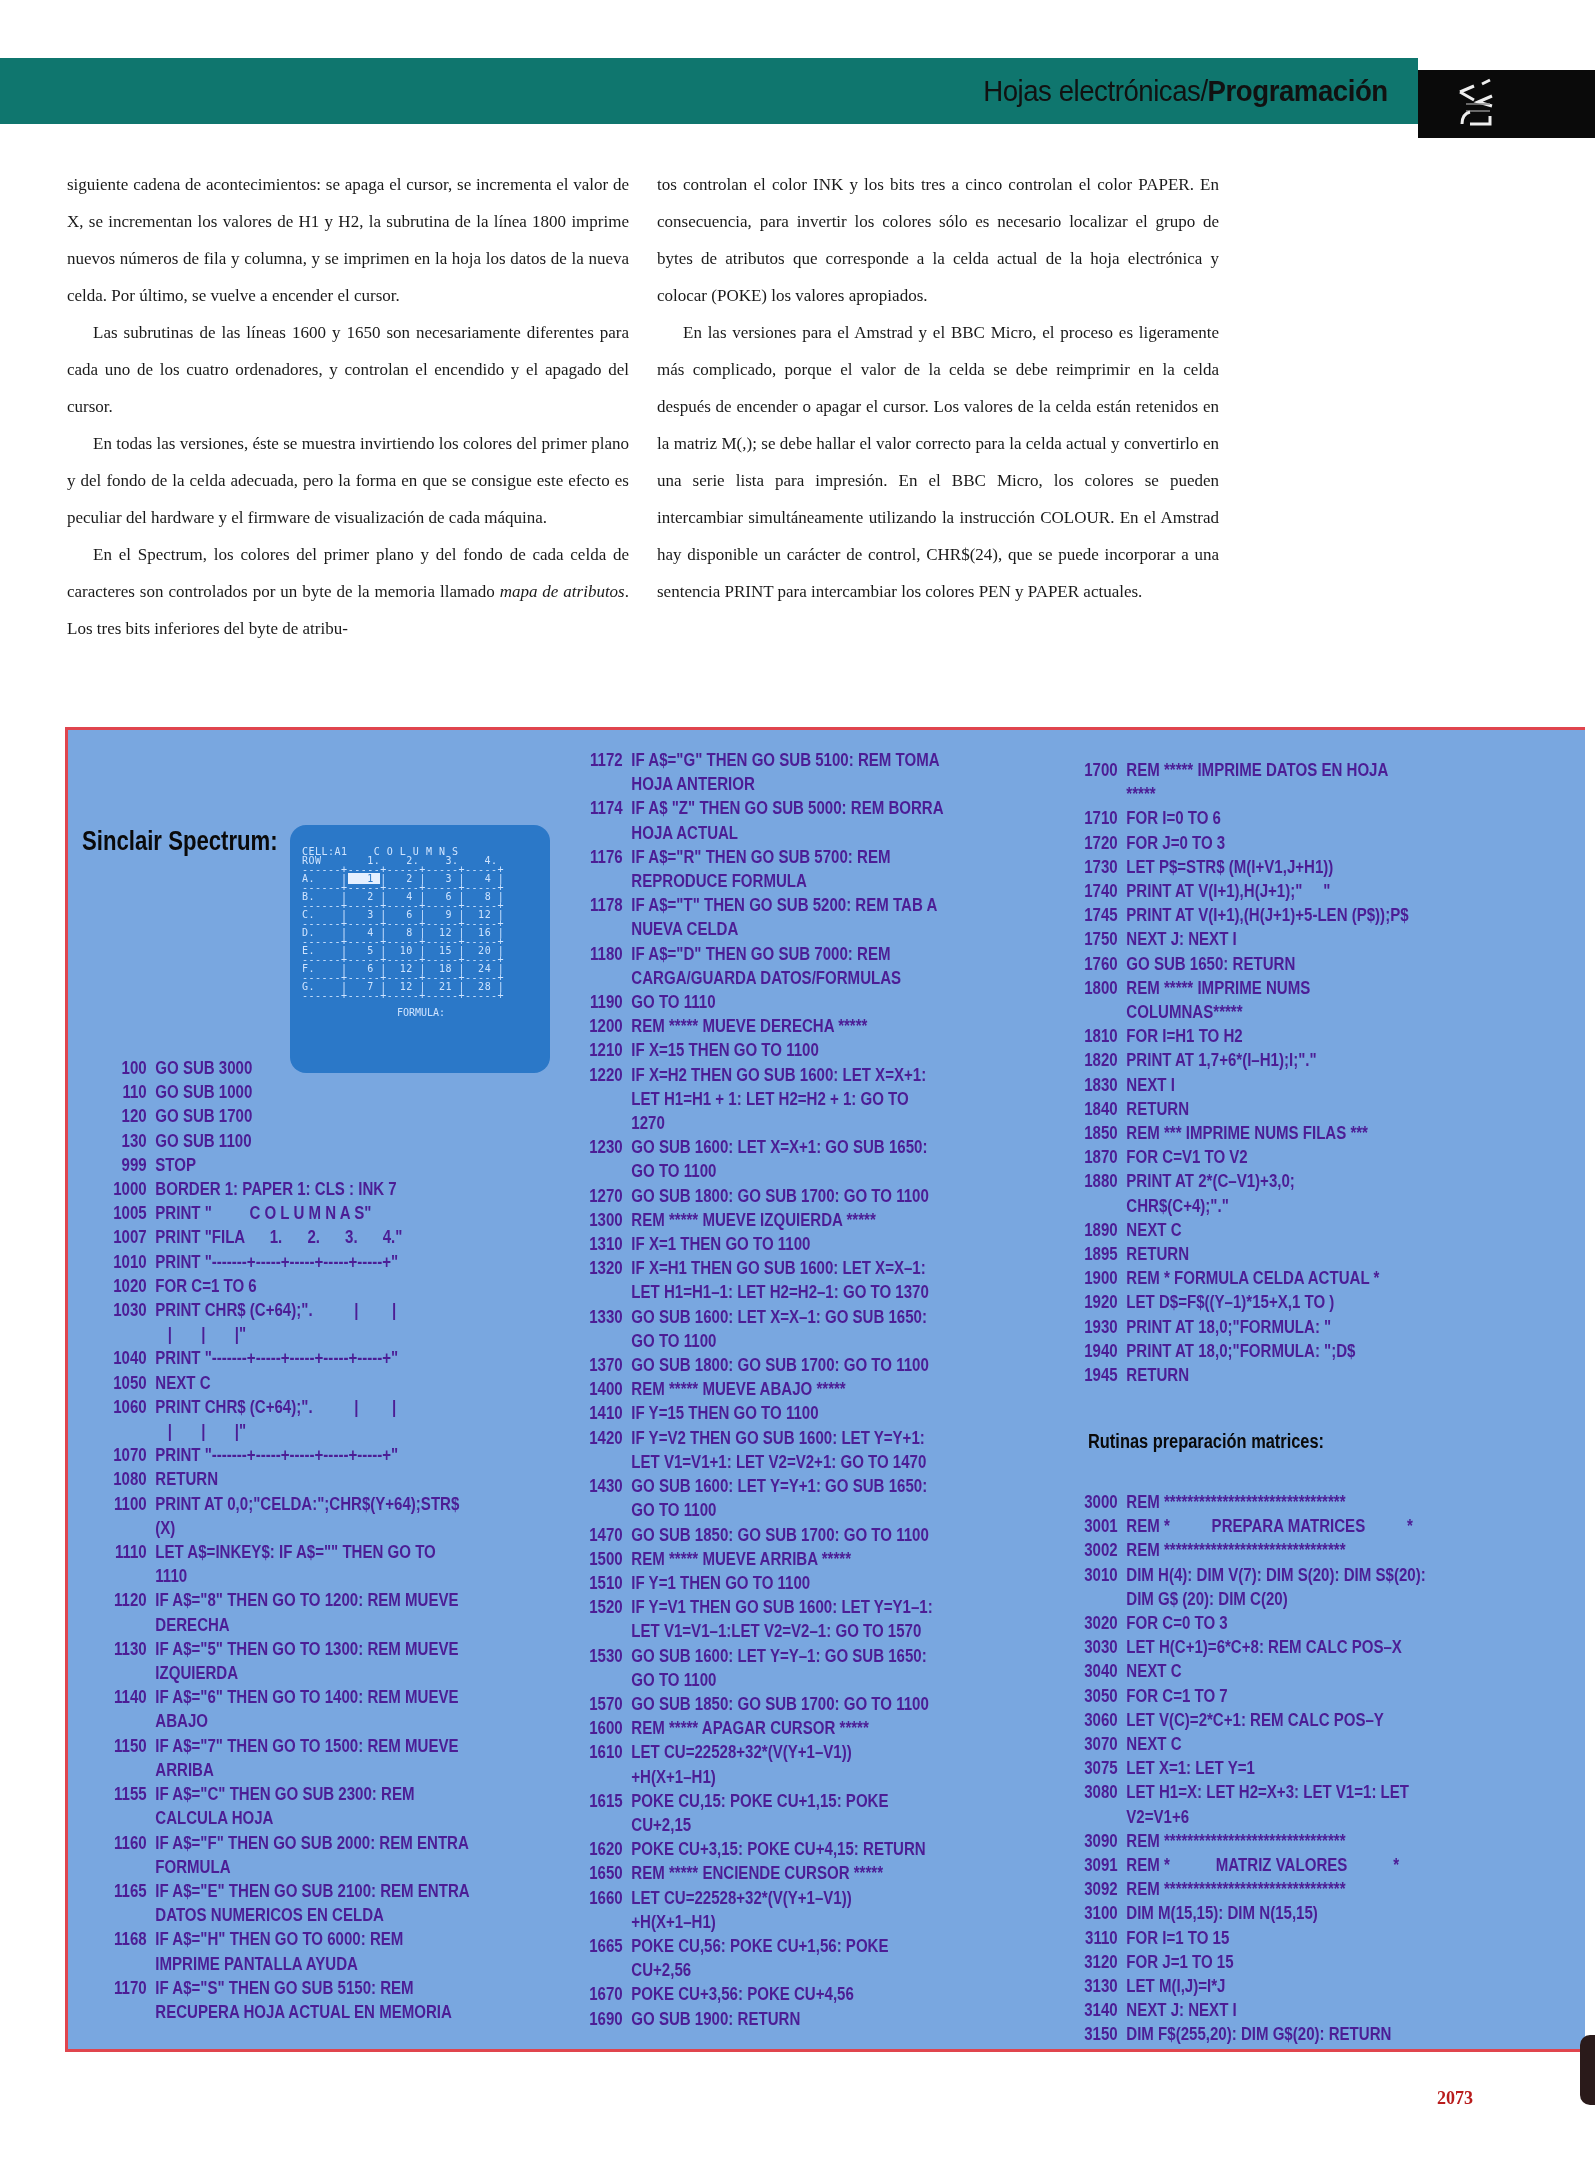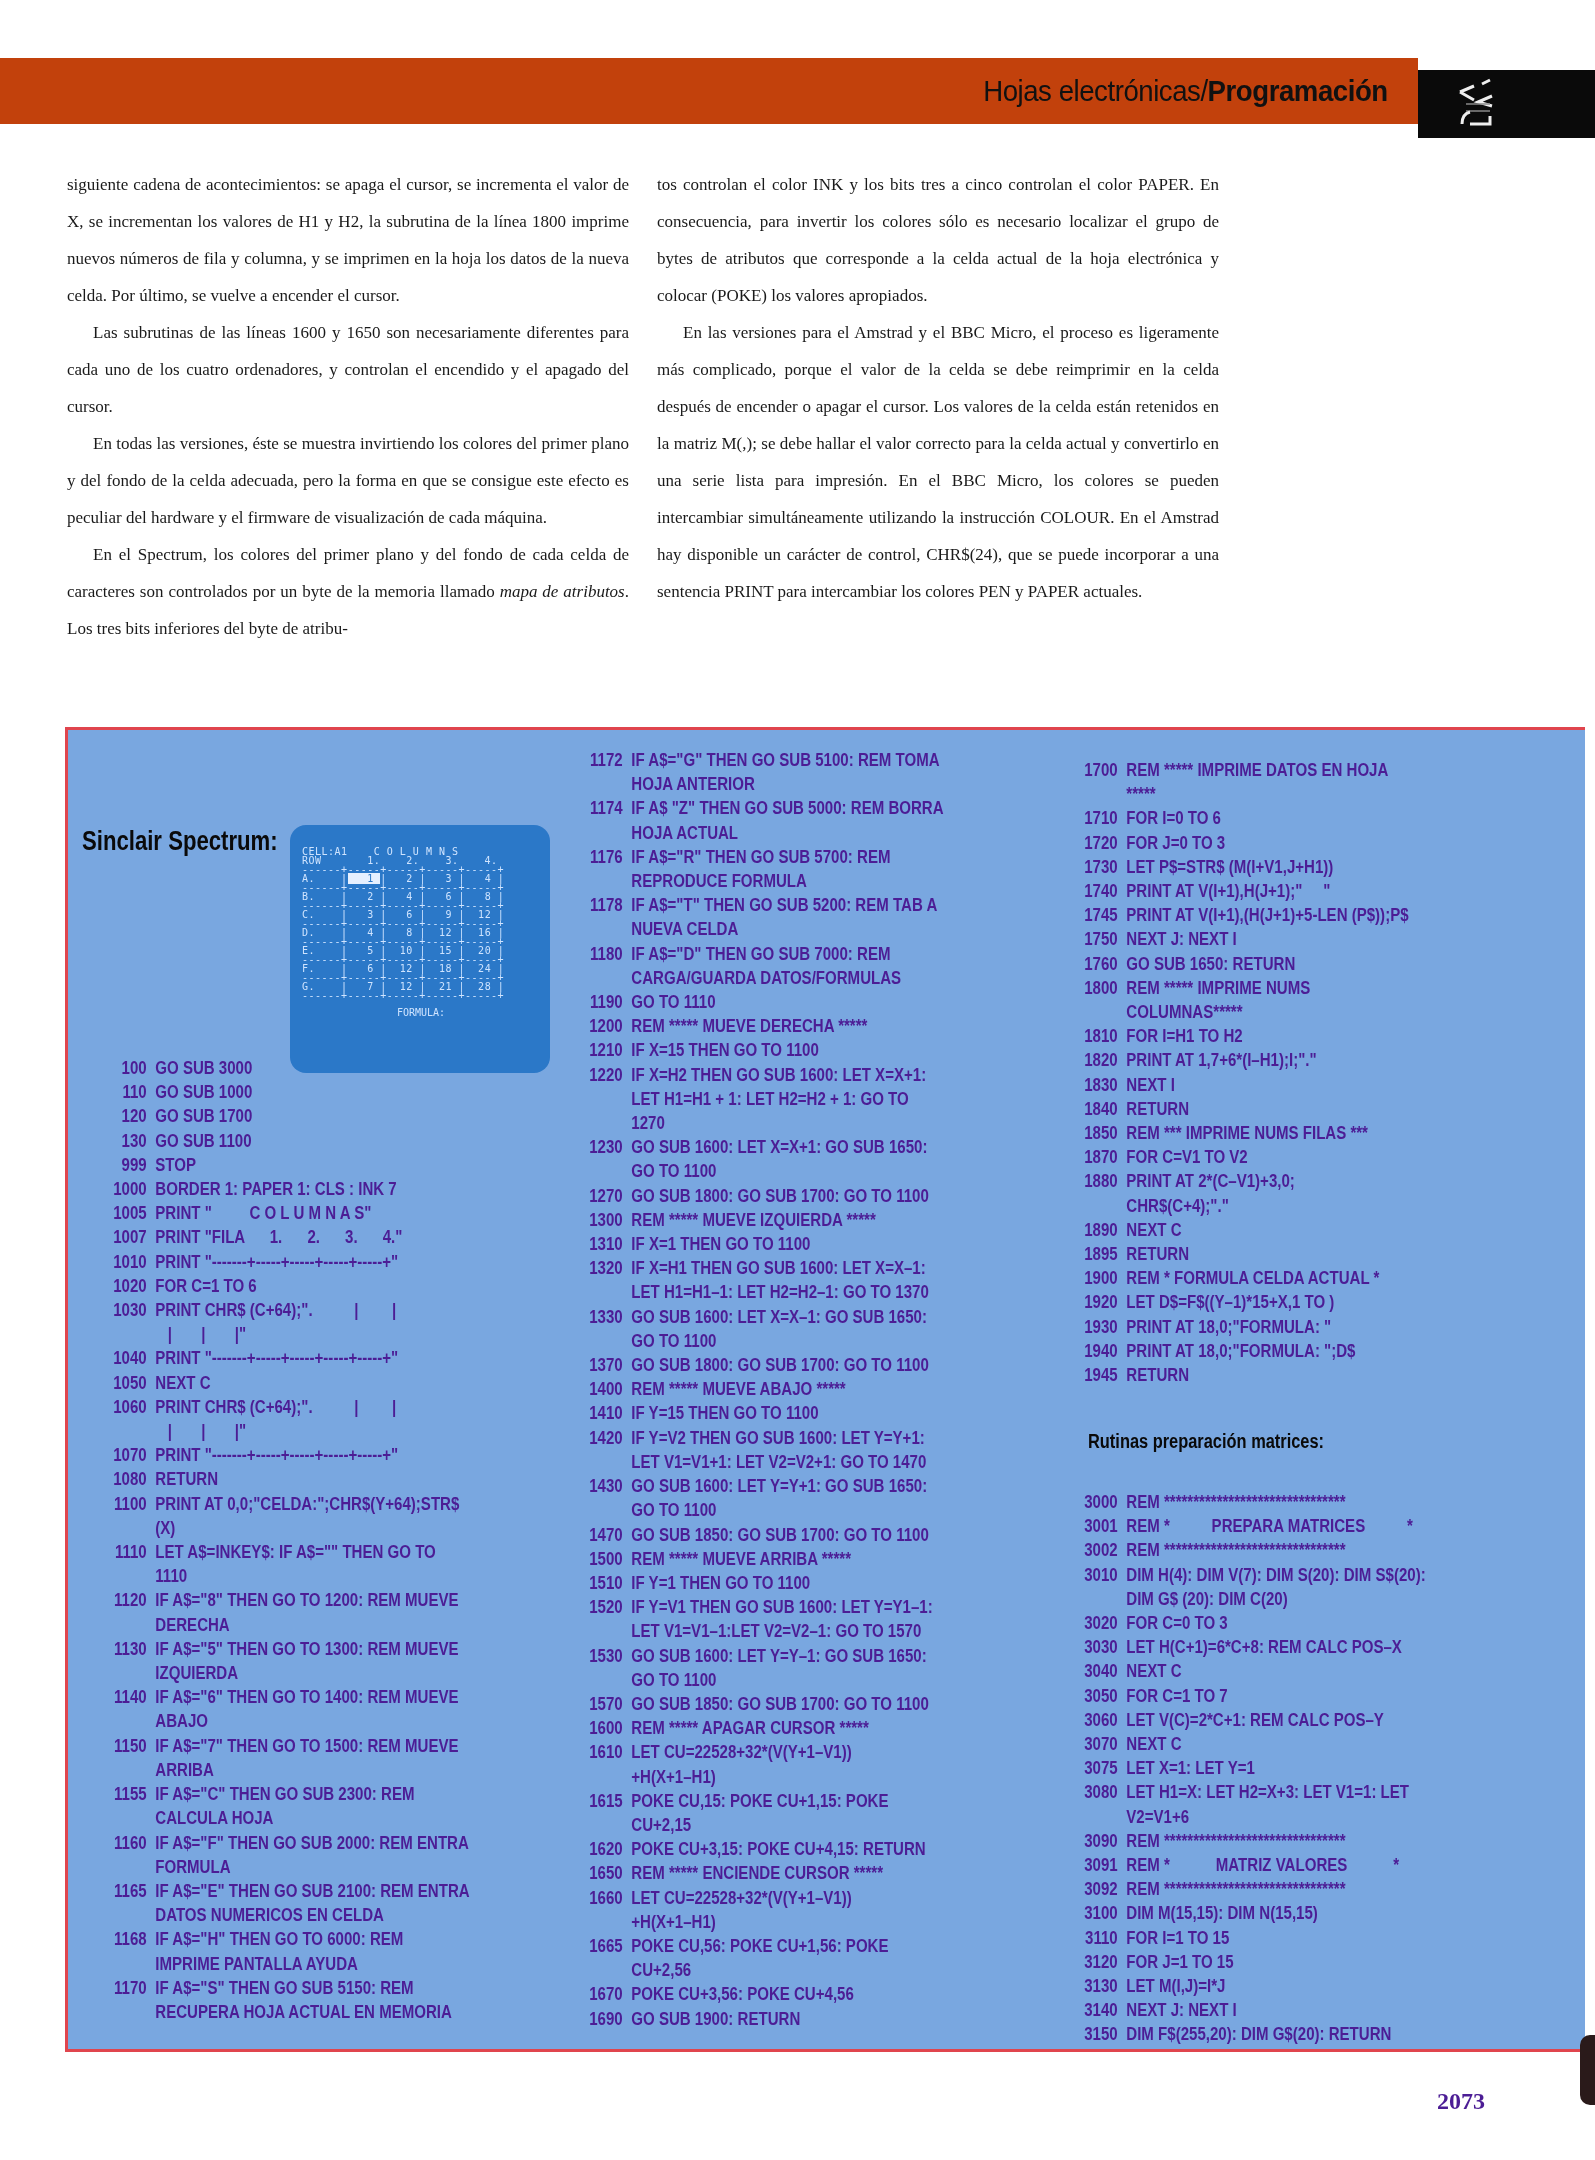--- a/index.html
+++ b/index.html
@@ -2,21 +2,21 @@
 <html><head>
 <meta charset="utf-8">
 <style>
   * { box-sizing: border-box; margin: 0; padding: 0; }
   html, body { width: 1595px; height: 2160px; background: #ffffff; overflow: hidden; }
   body { position: relative; font-family: "Liberation Serif", serif; color: #1a1a1a; }
 
   
   .header-band {
     position: absolute; left: 0; top: 58px; width: 1418px; height: 66px;
-    background: #c2410c;
+    background: #0f766e;
   }
   .header-title {
     position: absolute; right: 30px; top: 16px;
     font-family: "Liberation Sans", sans-serif; font-size: 30px; color: #111;
     letter-spacing: -0.5px; transform: scaleX(0.92); transform-origin: right center;
   }
   .header-title .thin { font-weight: normal; }
   .header-title .bold { font-weight: bold; }
   .logo-block {
     position: absolute; left: 1418px; top: 70px; width: 177px; height: 68px;
@@ -64,21 +64,21 @@
     position: absolute; left: 222px; top: 95px; width: 260px; height: 248px;
     background: #2b78c8; border-radius: 16px; padding: 22px 10px 10px 12px;
     font-family: "DejaVu Sans Mono", monospace; font-size: 10px; line-height: 9px; color: #cfe4ff;
   }
   .screen-row { white-space: pre; letter-spacing: 0.5px; }
   .screen-row.sel .cellA1 { background: #e6f0ff; color: #2b78c8; }
   .screen-formula { margin-top: 8px; white-space: pre; text-align: center; }
 
   .page-number {
     position: absolute; left: 1437px; top: 2088px;
-    font-family: "Liberation Serif", serif; font-weight: bold; font-size: 24px; color: #4c1d95;
+    font-family: "Liberation Serif", serif; font-weight: bold; font-size: 18px; color: #b91c1c;
   }
   .edge-curl {
     position: absolute; left: 1580px; top: 2035px; width: 15px; height: 70px;
     background: #2a1a1a; border-radius: 10px 0 0 10px;
   }
 </style>
 </head>
 <body>
 
 <div class="header-band">

